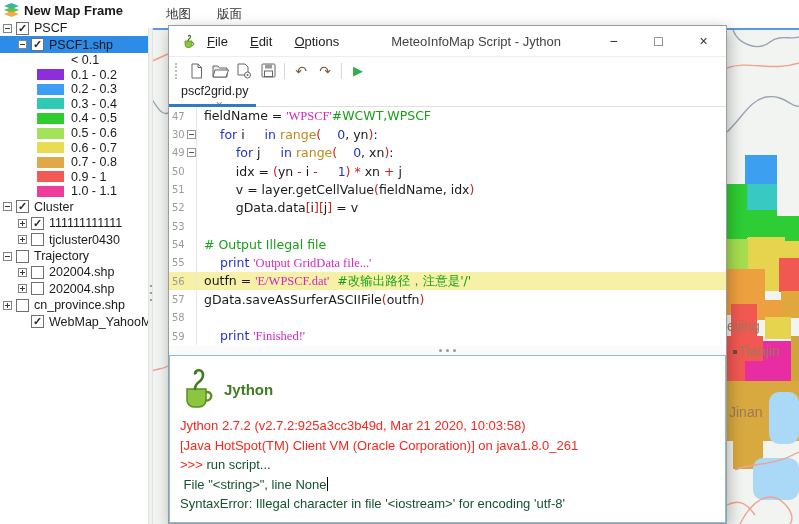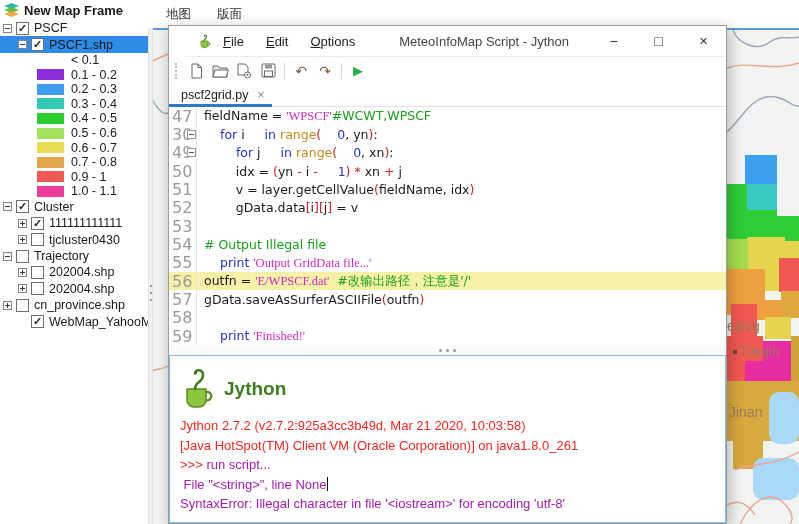--- a/index.html
+++ b/index.html
@@ -33,58 +33,58 @@
   .expander::before{left:1px;right:1px;top:3px;height:1px;}
   .expander.plus::after{top:1px;bottom:1px;left:3px;width:1px;}
   .expander.none{visibility:hidden;}
   .cbox{width:13px;height:13px;border:1px solid #707070;background:#fff;box-sizing:border-box;flex:0 0 13px;margin-right:5px;font-size:11px;line-height:11px;text-align:center;color:#2b2b2b;font-weight:bold;}
   .lgrow{display:flex;align-items:center;height:14.6px;}
   .lgsw{width:27px;height:11px;flex:0 0 27px;margin-left:37px;margin-right:7px;}
   .lgtxt{white-space:nowrap;}
 
   
   .win{position:absolute;left:168px;top:25px;width:559px;height:499px;background:#fff;border:1px solid #9c9c9c;box-sizing:border-box;box-shadow:2px 4px 14px rgba(0,0,0,.28);display:flex;flex-direction:column;}
-  .titlebar{height:30px;display:flex;align-items:center;flex:0 0 30px;border-bottom:1px solid #ececec;margin-left:16px;}
+  .titlebar{height:30px;display:flex;align-items:center;flex:0 0 30px;border-bottom:1px solid #ececec;}
   .titlebar .cupicon{margin:0 10px 0 12px;}
   .menu-item{font-size:13px;color:#222;margin-right:22px;cursor:default;}
   .menu-item span{text-decoration:underline;}
   .win-title{flex:1;text-align:center;font-size:13px;color:#444;white-space:nowrap;overflow:hidden;}
   .winbtn{width:45px;height:29px;display:flex;align-items:center;justify-content:center;font-size:14px;color:#333;cursor:default;}
   .toolbar{height:27px;flex:0 0 27px;display:flex;align-items:center;padding-left:6px;}
   .tgrip{height:16px;border-left:2px dotted #bdbdbd;margin-right:7px;}
   .tbtn{width:24px;height:22px;display:flex;align-items:center;justify-content:center;cursor:default;}
   .tsep{width:1px;height:16px;background:#d8d8d8;margin:0 4px;}
   .tbtn .uglyph{font-size:14px;color:#7a5a3a;line-height:1;}
   .tbtn .runglyph{font-size:13px;color:#2fae4a;line-height:1;}
   .tabbar{height:22px;flex:0 0 22px;position:relative;display:flex;align-items:flex-start;border-bottom:1px solid #e0e0e0;box-sizing:content-box;}
-  .etab{display:flex;align-items:center;height:22px;padding:0 8px 0 12px;font-size:12.5px;color:#222;position:relative;}
+  .etab{display:flex;align-items:center;height:22px;padding:0 8px 0 12px;font-size:12.5px;color:#222;position:relative;flex-direction:column;}
   .etab .tabclose{margin-left:9px;color:#888;font-size:12px;}
   .etab .tabline{position:absolute;left:0;right:0;bottom:-1px;height:3px;background:#2f7bc3;}
 
   
   .editor{flex:0 0 239px;height:239px;overflow:hidden;background:#fff;position:relative;}
   .crow{display:flex;height:18.35px;align-items:center;font-family:"DejaVu Sans",sans-serif;font-size:12.5px;}
   .crow.hl{background:#f6f1a6;}
-  .gut{flex:0 0 28px;display:flex;align-items:center;height:100%;color:#9a9a9a;font-size:16px;font-family:"DejaVu Sans",sans-serif;border-right:1px solid #e6e6e6;box-sizing:border-box;}
+  .gut{flex:0 0 28px;display:flex;align-items:center;height:100%;color:#9a9a9a;font-size:10px;font-family:"DejaVu Sans",sans-serif;border-right:1px solid #e6e6e6;box-sizing:border-box;}
   .gut .num{width:15px;text-align:left;padding-left:3px;}
   .fold{width:9px;height:9px;border:1px solid #9a9a9a;box-sizing:border-box;position:relative;background:#fff;}
   .fold::before{content:"";position:absolute;left:1px;right:1px;top:3px;height:1px;background:#555;}
   .ctext{white-space:pre;padding-left:7px;}
   .tk-d{color:#1a1a1a;} .tk-k{color:#2531c8;margin-left:16px;} .tk-s{color:#d428c4;font-family:Liberation Serif, serif;} .tk-c{color:#18a018;} .tk-f{color:#c28a18;} .tk-p{color:#cc2222;}
 
   
   .hsplit{flex:0 0 9px;background:#fbfbfb;display:flex;align-items:center;justify-content:center;gap:4px;}
   .hsplit i{width:3px;height:3px;border-radius:50%;background:#9a9a9a;display:block;}
 
   
   .console{flex:1;border:1px solid #8ab9e8;box-sizing:border-box;background:#fff;overflow:hidden;padding:6px 0 0 10px;}
   .jylogo{display:flex;align-items:center;height:54px;}
-  .jylogo .jytxt{font-size:19px;font-weight:bold;color:#3e7d21;margin-left:6px;}
+  .jylogo .jytxt{font-size:15px;font-weight:bold;color:#3e7d21;margin-left:6px;}
   .con-line{font-size:13px;line-height:19.5px;white-space:pre;}
-  .sg-r{color:#f5281e;} .sg-b{color:#a21caf;}
+  .sg-r{color:#f5281e;} .sg-b{color:#14532d;}
   .caret{display:inline-block;width:1px;height:14px;background:#000;vertical-align:-2px;}
 </style>
 </head>
 <body>
 
 <div class="app">
 
   <div class="map-bg"></div>
   <div id="map-layer">
       <div class="map-cell" style="left: 745px; top: 155px; width: 32px; height: 31px; background: rgb(61, 159, 240); position: absolute;"></div>

